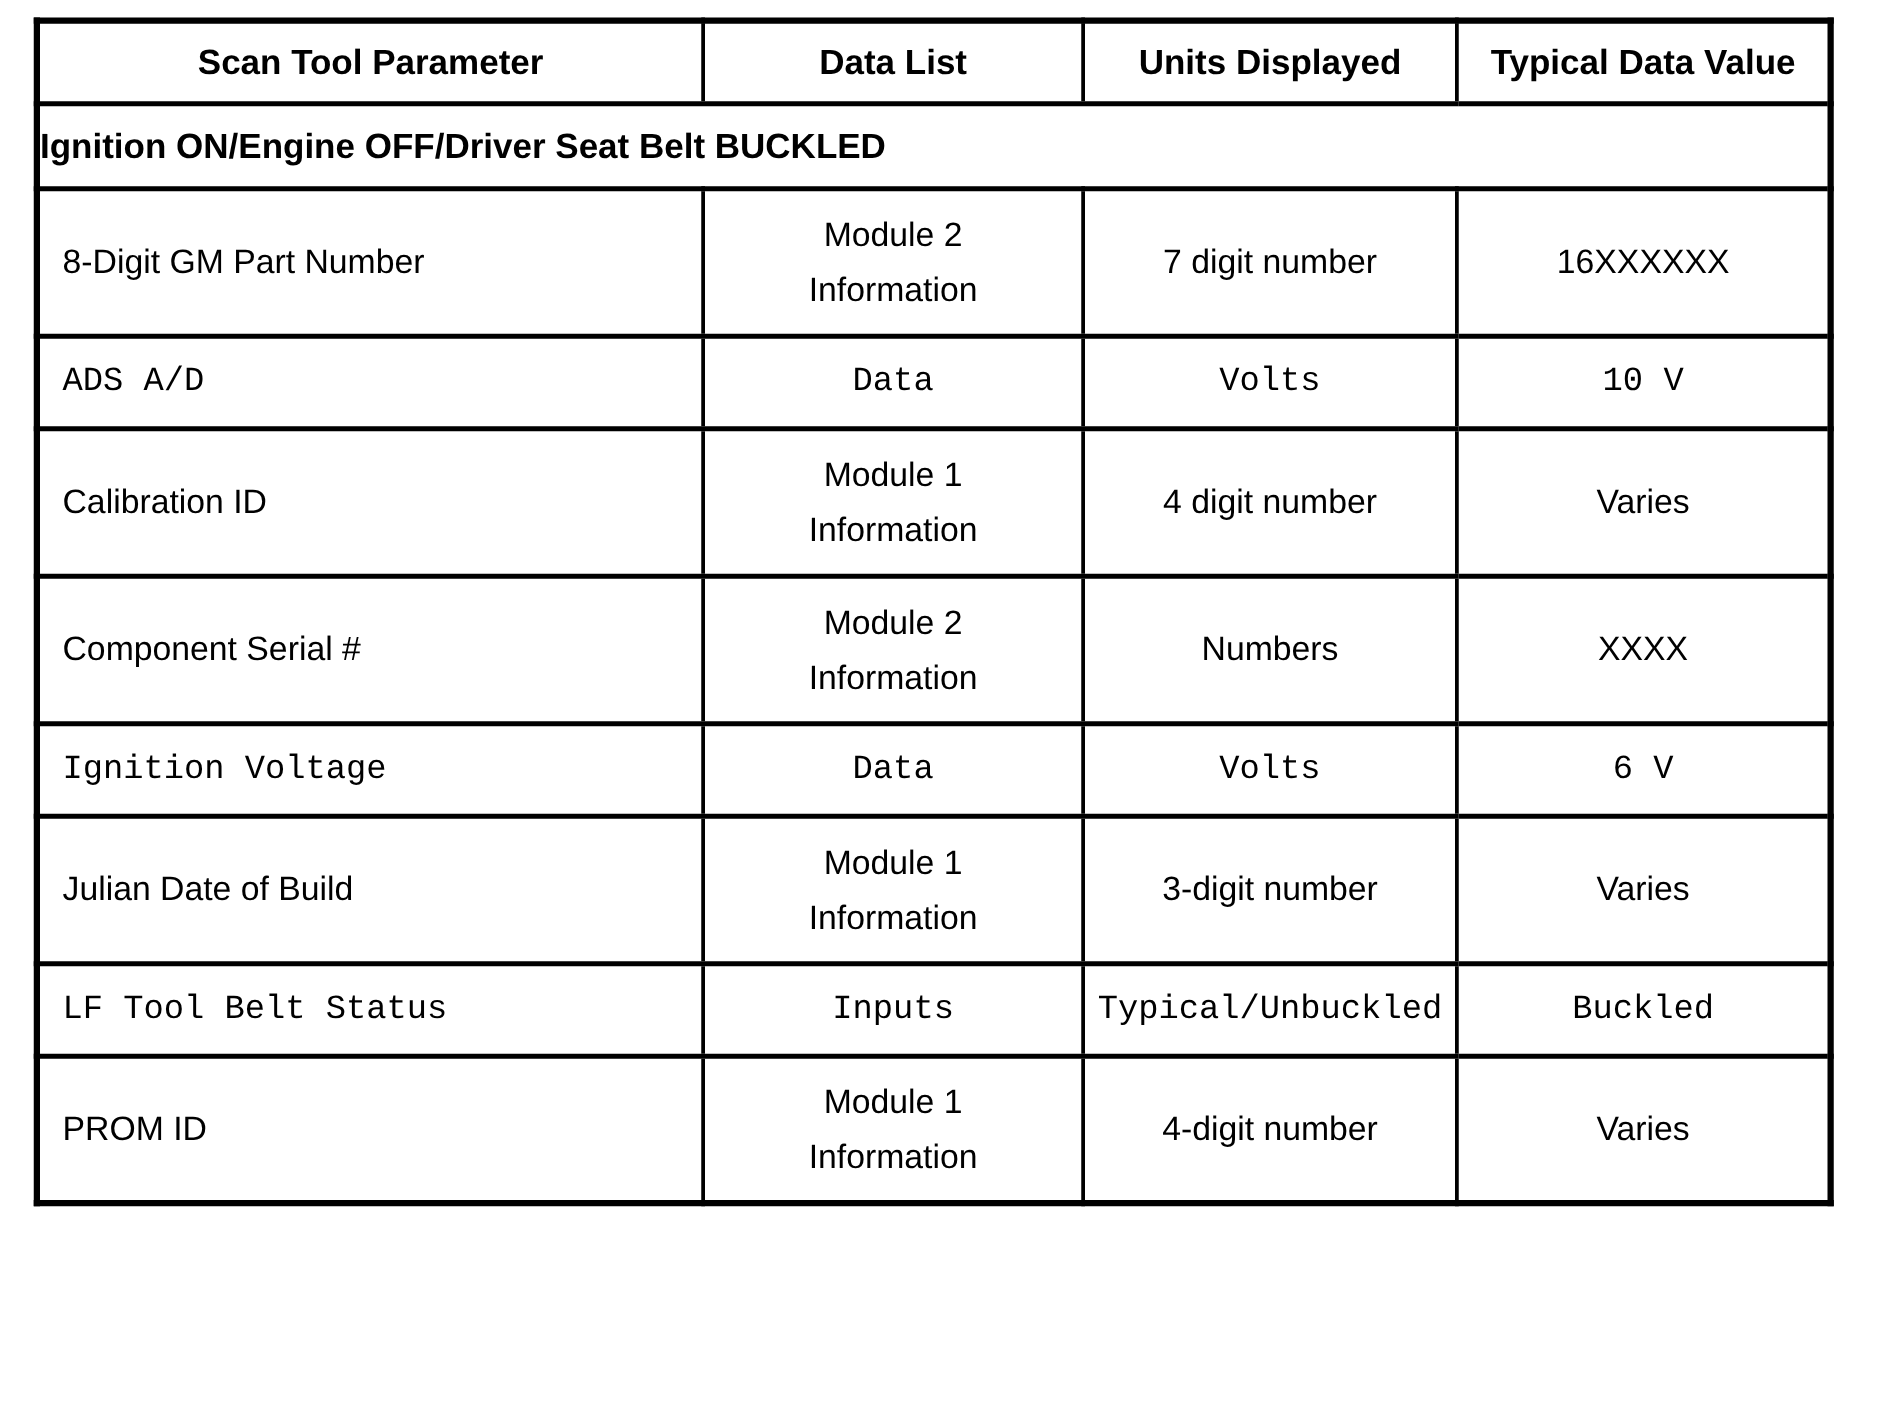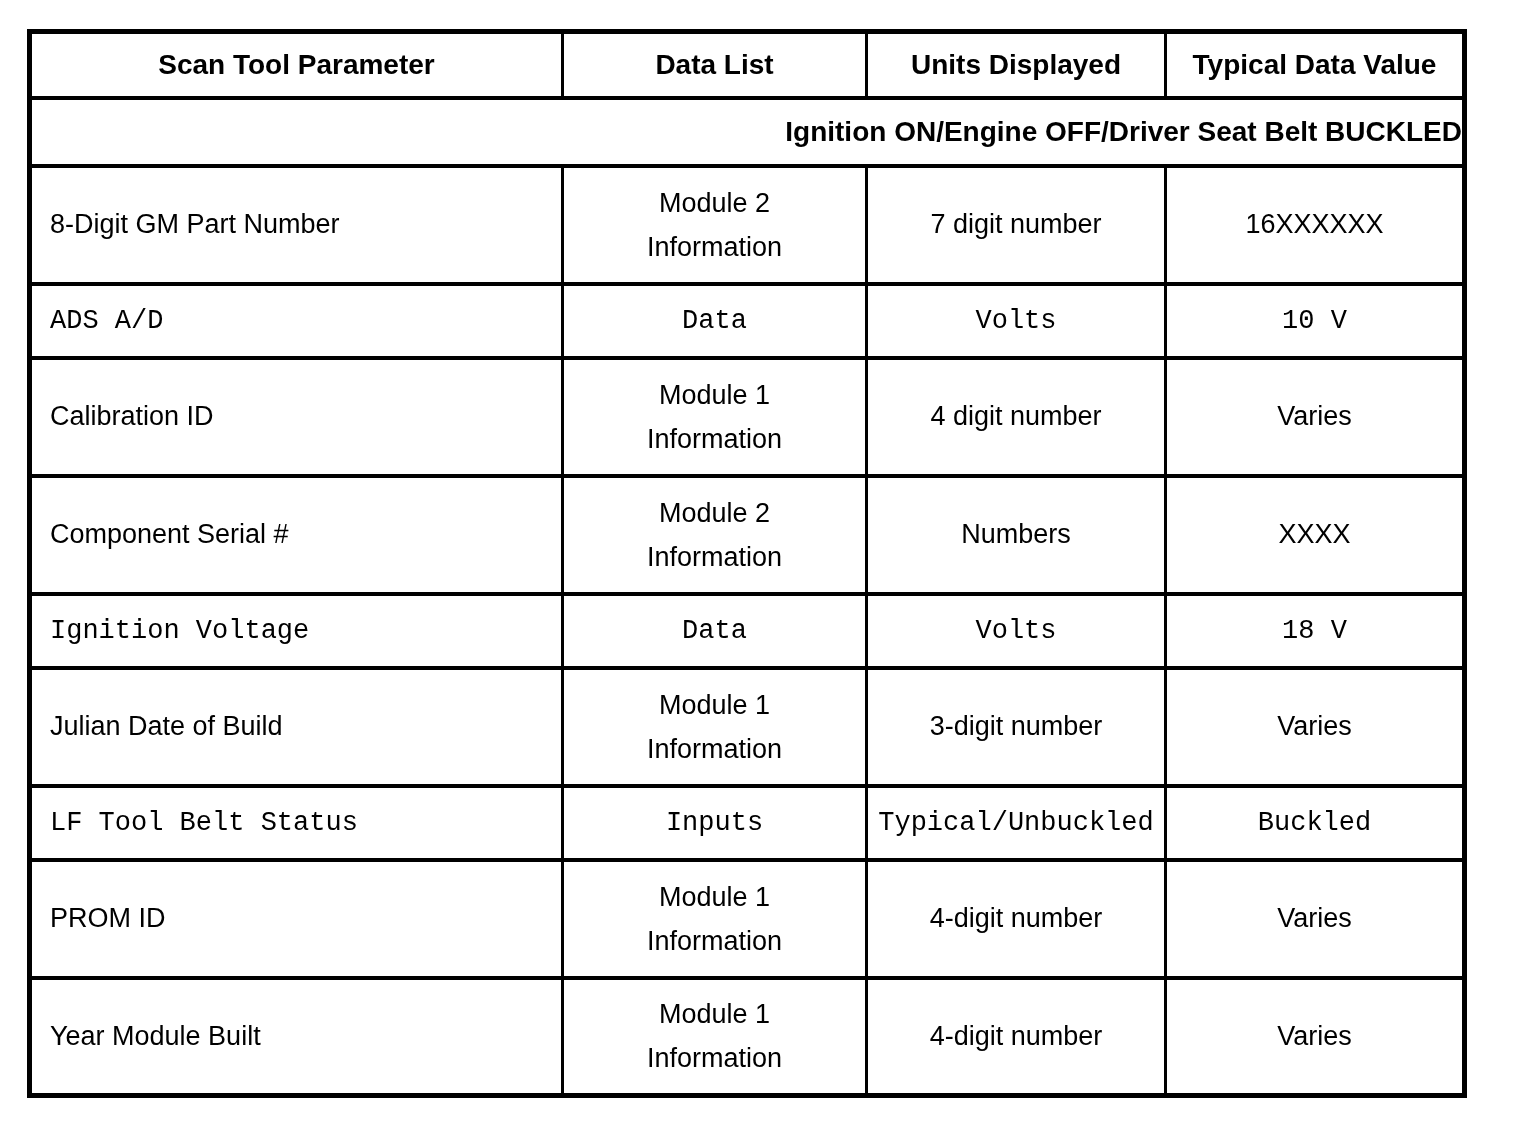--- a/index.html
+++ b/index.html
@@ -8,21 +8,21 @@
     position: relative;
     width: 1520px;
     height: 1138px;
     background: #ffffff;
     font-family: "Liberation Sans", sans-serif;
     color: #000000;
   }
   table.scan-table {
     position: absolute;
     left: 27px;
-    top: 29px;
+    top: 14px;
     width: 1435px;
     border-collapse: collapse;
     table-layout: fixed;
     border: 5px solid #000000;
   }
   .scan-table th,
   .scan-table td {
     border: 4px solid #000000;
     border-left-width: 3px;
     border-right-width: 3px;
@@ -35,21 +35,21 @@
   }
   .scan-table thead tr.header-row { height: 66px; }
   .scan-table thead th {
     font-size: 28px;
     font-weight: bold;
   }
   .scan-table tr.section-row { height: 68px; }
   .scan-table tr.section-row td {
     font-size: 28px;
     font-weight: bold;
-    text-align: right;
+    text-align: left;
   }
   .scan-table tr.row-tall { height: 118px; }
   .scan-table tr.row-short { height: 74px; font-family: Liberation Mono, monospace; }
   .scan-table td.c-param {
     text-align: left;
     padding-left: 18px;
   }
   .scan-table .dl-line {
     line-height: 44px;
   }
@@ -115,21 +115,21 @@
     <td class="c-units">Numbers</td>
     <td class="c-value">XXXX</td>
   </tr>
 
   <tr class="row-short">
     <td class="c-param">Ignition Voltage</td>
     <td class="c-list">
             <div class="dl-line">Data</div>
           </td>
     <td class="c-units">Volts</td>
-    <td class="c-value">18 V</td>
+    <td class="c-value">6 V</td>
   </tr>
 
   <tr class="row-tall">
     <td class="c-param">Julian Date of Build</td>
     <td class="c-list">
             <div class="dl-line">Module 1</div>
             <div class="dl-line">Information</div>
           </td>
     <td class="c-units">3-digit number</td>
     <td class="c-value">Varies</td>
@@ -147,24 +147,15 @@
   <tr class="row-tall">
     <td class="c-param">PROM ID</td>
     <td class="c-list">
             <div class="dl-line">Module 1</div>
             <div class="dl-line">Information</div>
           </td>
     <td class="c-units">4-digit number</td>
     <td class="c-value">Varies</td>
   </tr>
 
-  <tr class="row-tall">
-    <td class="c-param">Year Module Built</td>
-    <td class="c-list">
-            <div class="dl-line">Module 1</div>
-            <div class="dl-line">Information</div>
-          </td>
-    <td class="c-units">4-digit number</td>
-    <td class="c-value">Varies</td>
-  </tr>
 </tbody>
   </table>
 </div>
 
 </body></html>

